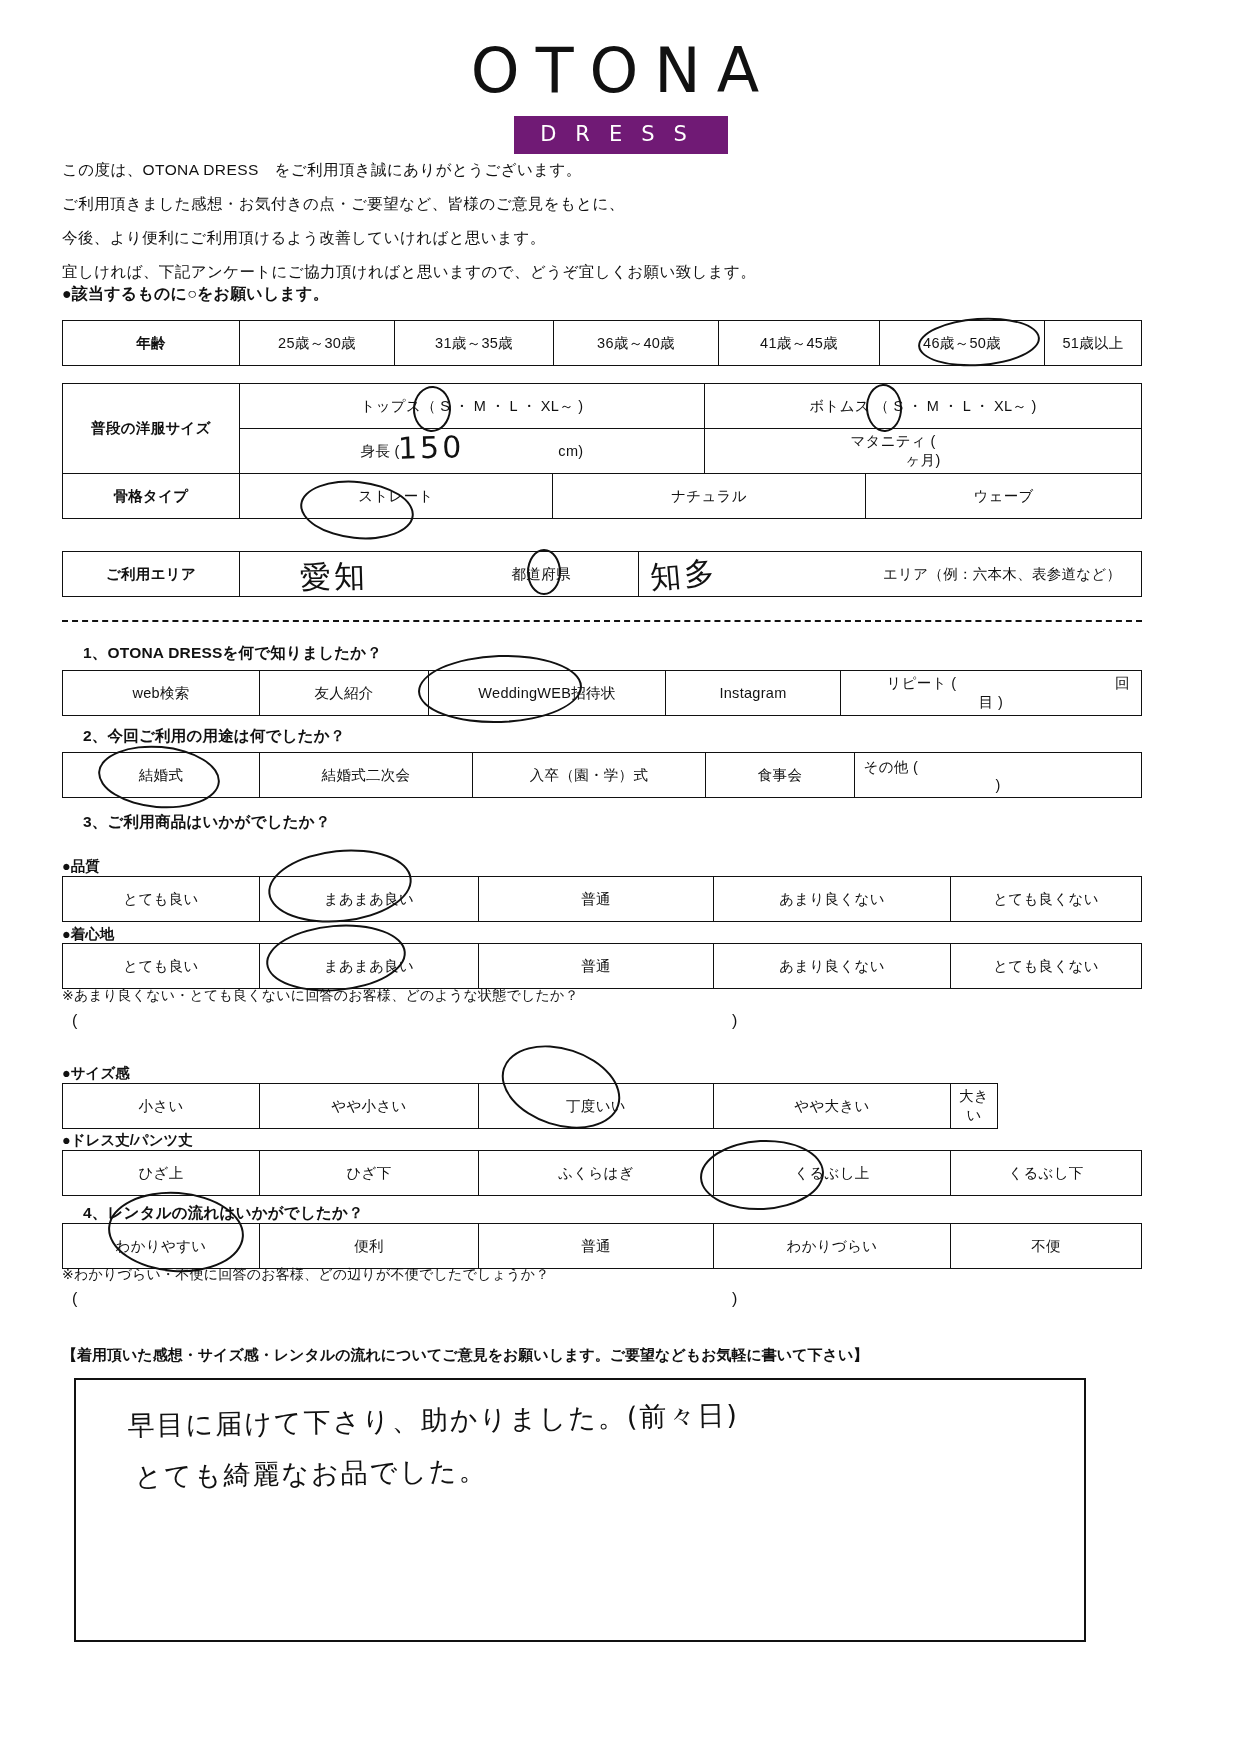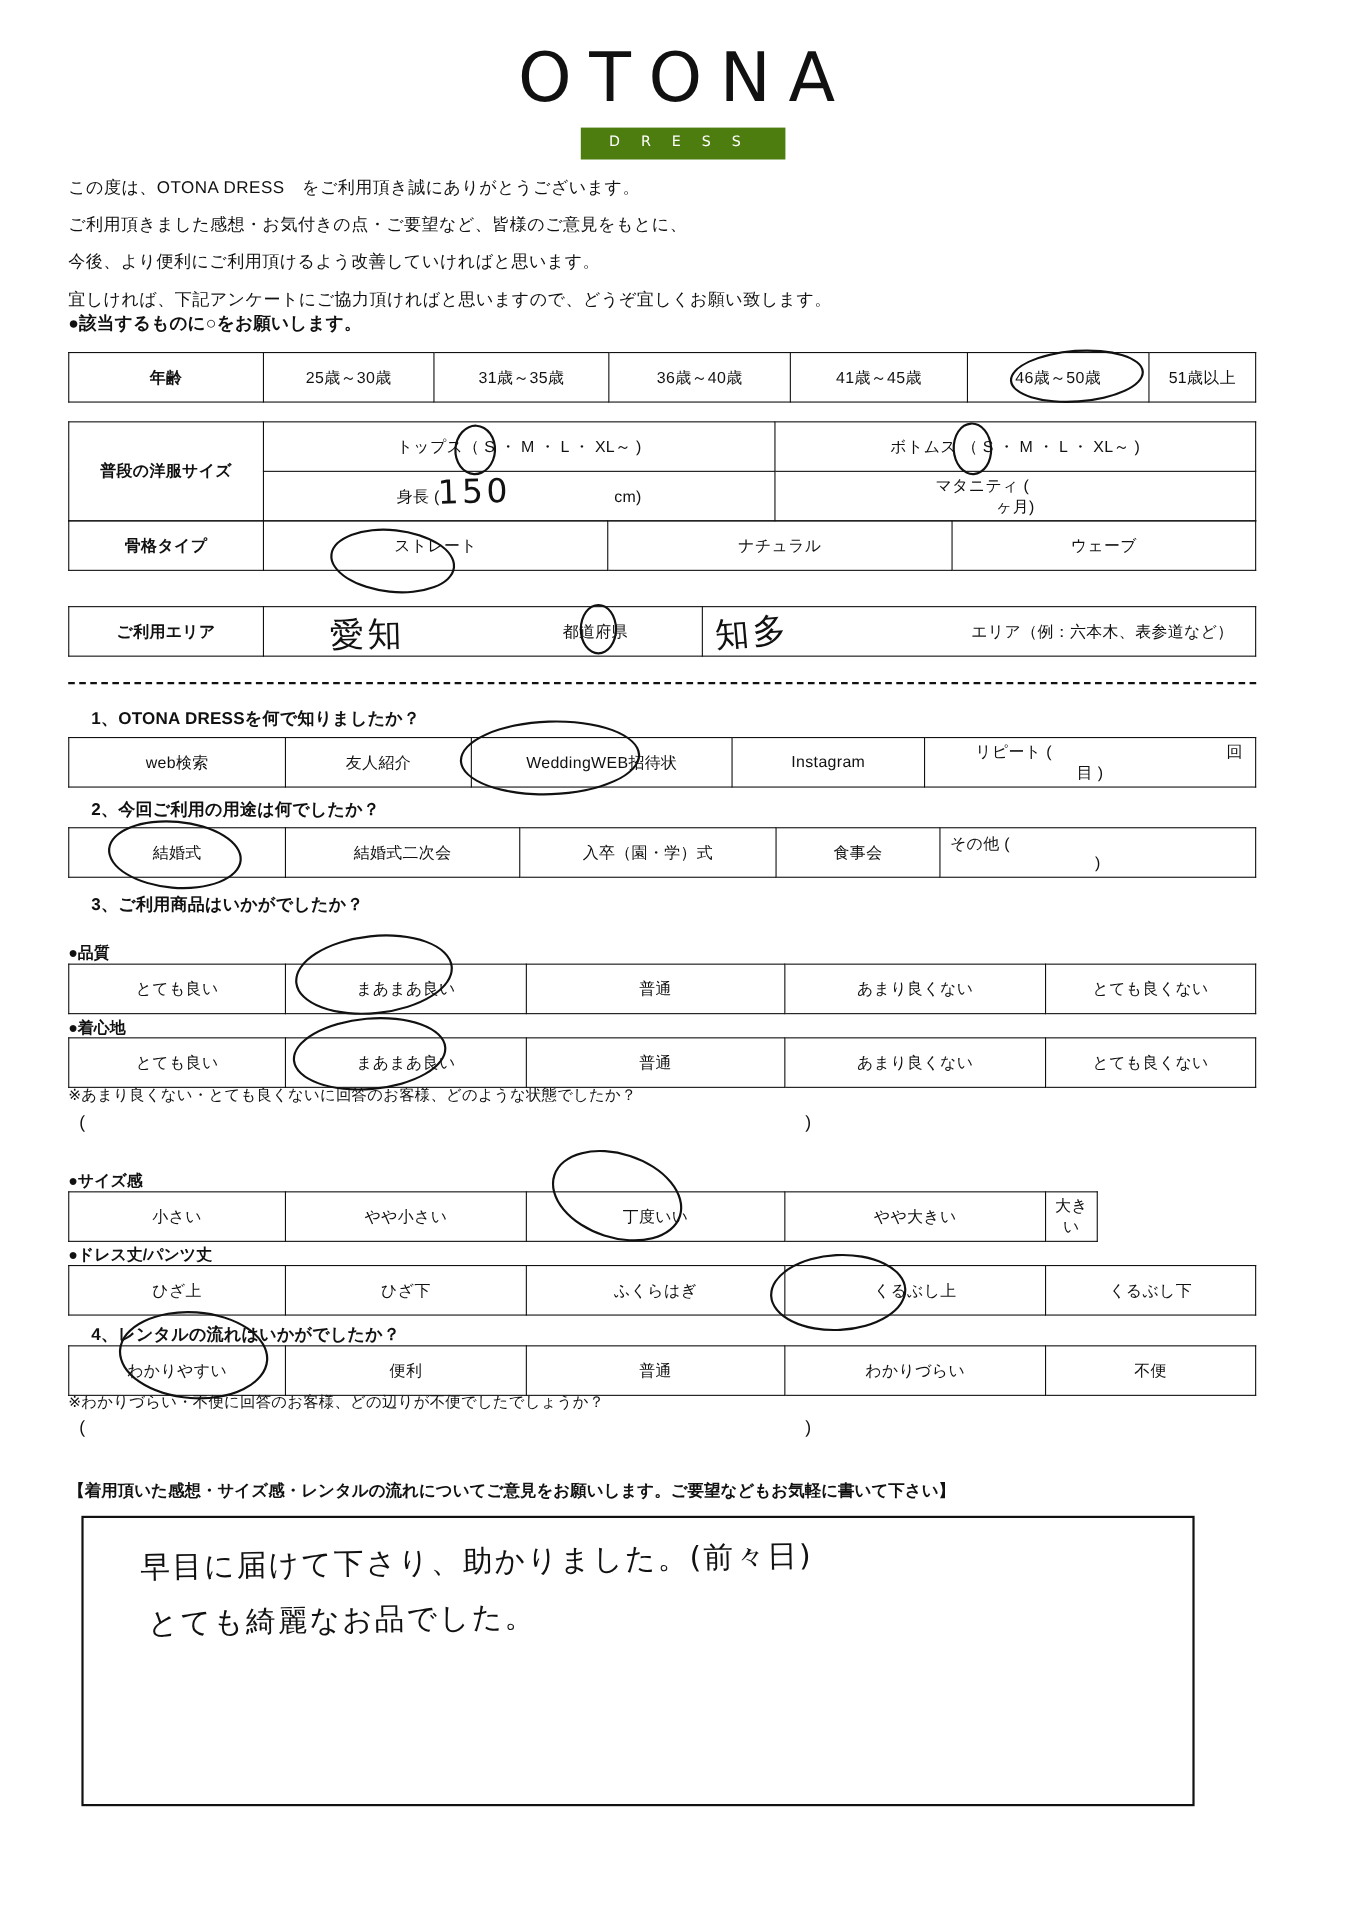--- a/index.html
+++ b/index.html
@@ -11,23 +11,23 @@
   .page{position:relative;width:1242px;height:1754px;overflow:hidden;}
 
   
   .logo-wrap{position:absolute;left:0;top:40px;width:1242px;text-align:center;}
   .logo-otona{
     font-size:62px;letter-spacing:16px;font-weight:400;
     font-family:"DejaVu Sans",sans-serif;line-height:1;
     padding-left:4px;color:#111;
   }
   .logo-dress{
-    display:inline-block;background:#4d7c0f;color:#fff;
+    display:inline-block;background:#701a75;color:#fff;
     margin-top:14px;padding:7px 22px 8px 26px;
-    font-size:13px;letter-spacing:19px;
+    font-size:21px;letter-spacing:19px;
     font-family:"DejaVu Sans",sans-serif;line-height:1.1;
   }
 
   
   .intro{position:absolute;left:62px;top:160px;width:1100px;}
   .intro p{margin:0 0 13px 0;font-size:15.5px;letter-spacing:.4px;}
 
   .section-head{font-size:16px;font-weight:bold;letter-spacing:.2px;}
 
   

